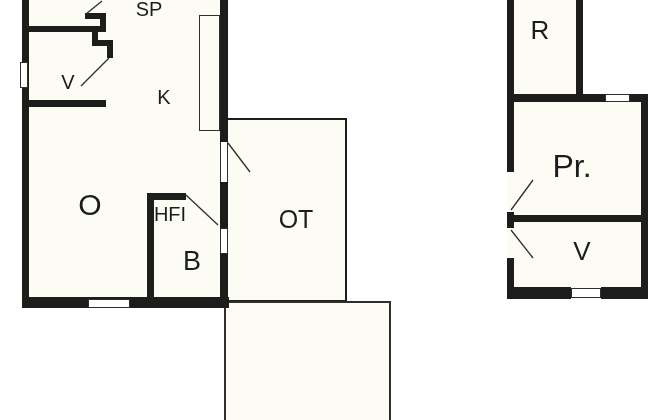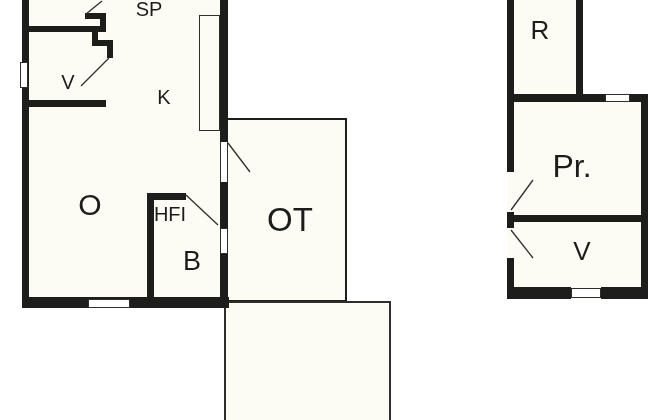--- a/index.html
+++ b/index.html
@@ -88,18 +88,18 @@
     <line x1="511" y1="210" x2="533" y2="180" stroke="var(--line)" stroke-width="1.3"></line>
     <line x1="511" y1="230" x2="533" y2="258" stroke="var(--line)" stroke-width="1.3"></line>
   </svg>
 
   <span class="lbl" style="left:149px;top:9px;font-size:20px;">SP</span>
   <span class="lbl" style="left:68px;top:82px;font-size:20px;">V</span>
   <span class="lbl" style="left:164px;top:97px;font-size:20px;">K</span>
   <span class="lbl" style="left:90px;top:205px;font-size:30px;">O</span>
   <span class="lbl" style="left:170px;top:214px;font-size:20px;">HFI</span>
   <span class="lbl" style="left:192px;top:261px;font-size:27px;">B</span>
-  <span class="lbl" style="left:290px;top:219px;font-size:33px;">OT</span>
+  <span class="lbl" style="left:296px;top:219px;font-size:25px;">OT</span>
   <span class="lbl" style="left:540px;top:30px;font-size:26px;">R</span>
   <span class="lbl" style="left:572px;top:166px;font-size:32px;">Pr.</span>
   <span class="lbl" style="left:582px;top:251px;font-size:26px;">V</span>
 
 </div>
 
 </body></html>

